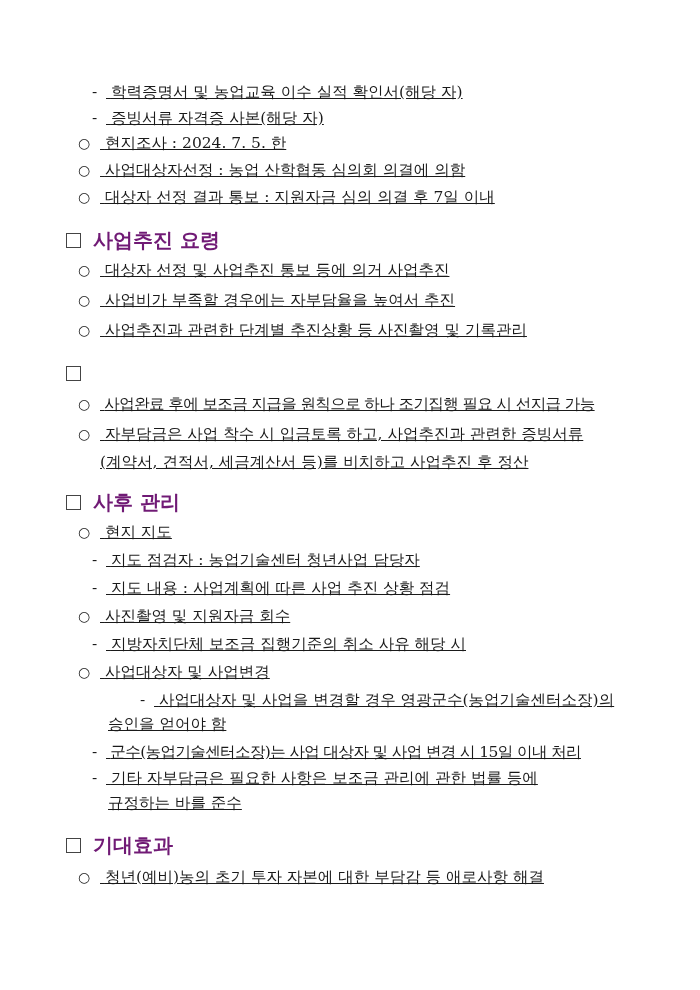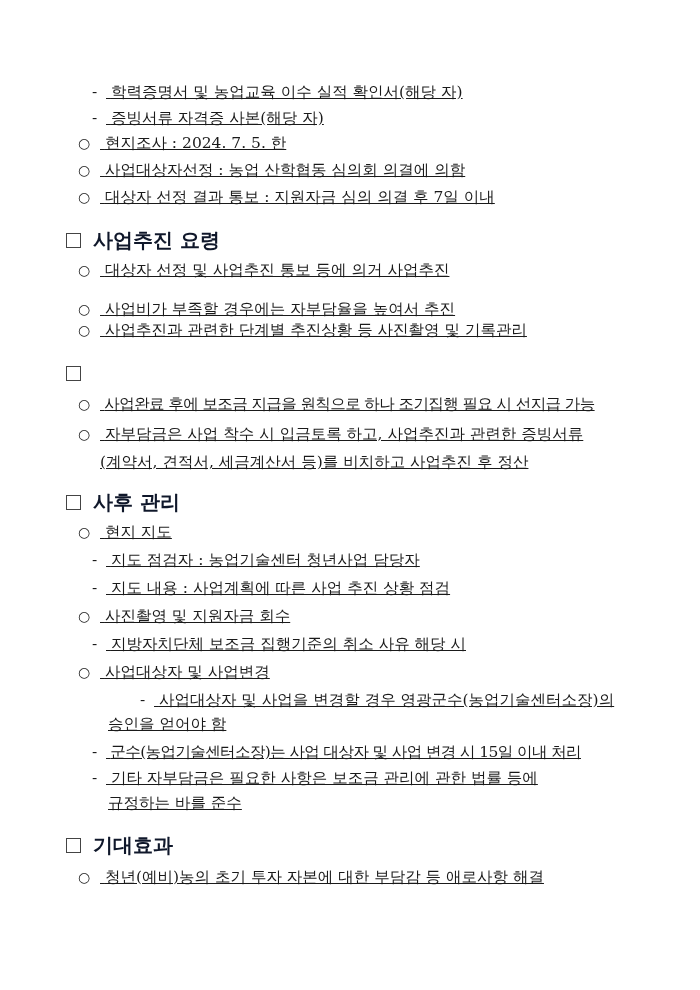--- a/index.html
+++ b/index.html
@@ -7,21 +7,21 @@
          font-family: "DejaVu Serif", "Liberation Serif", serif; color: #1a1a1a; }
   .line { position: absolute; white-space: nowrap; font-size: 15.5px; line-height: 22px; text-decoration: underline; }
   .sub { left: 92px; }
   .sub .dash { display: inline-block; width: 14px; }
   .bullet { left: 78px; }
   .bullet .mark { display: inline-block; width: 22px; font-family: "DejaVu Sans", sans-serif; font-size: 14px; }
   .cont { left: 100px; }
   .subcont { left: 108px; }
   .heading { position: absolute; left: 66px; white-space: nowrap;
              font-family: "DejaVu Sans", "Liberation Sans", sans-serif; font-weight: bold;
-             font-size: 20px; line-height: 28px; color: #0f172a; }
+             font-size: 20px; line-height: 28px; color: #701a75; }
   .heading .box { display: inline-block; width: 15px; height: 15px; border: 1.5px solid #444;
                   vertical-align: -1px; margin-right: 12px; box-sizing: border-box; }
   .tight { letter-spacing: -0.6px; }
 </style>
 </head>
 <body>
 
 <div class="line sub" style="top:81px;">
   <span class="dash">-</span>
   <span>학력증명서 및 농업교육 이수 실적 확인서(해당 자)</span>
@@ -43,21 +43,21 @@
   <span>대상자 선정 결과 통보 : 지원자금 심의 의결 후 7일 이내</span>
 </div>
 
 <div class="heading" style="top:226px;">
   <span class="box"></span><span>사업추진 요령</span>
 </div>
 <div class="line bullet" style="top:259px;">
   <span class="mark">○</span>
   <span>대상자 선정 및 사업추진 통보 등에 의거 사업추진</span>
 </div>
-<div class="line bullet" style="top:298px;">
+<div class="line bullet" style="top:289px;">
   <span class="mark">○</span>
   <span>사업비가 부족할 경우에는 자부담율을 높여서 추진</span>
 </div>
 <div class="line bullet" style="top:319px;">
   <span class="mark">○</span>
   <span>사업추진과 관련한 단계별 추진상황 등 사진촬영 및 기록관리</span>
 </div>
 
 <div class="heading" style="top:359px;">
   <span class="box"></span>

